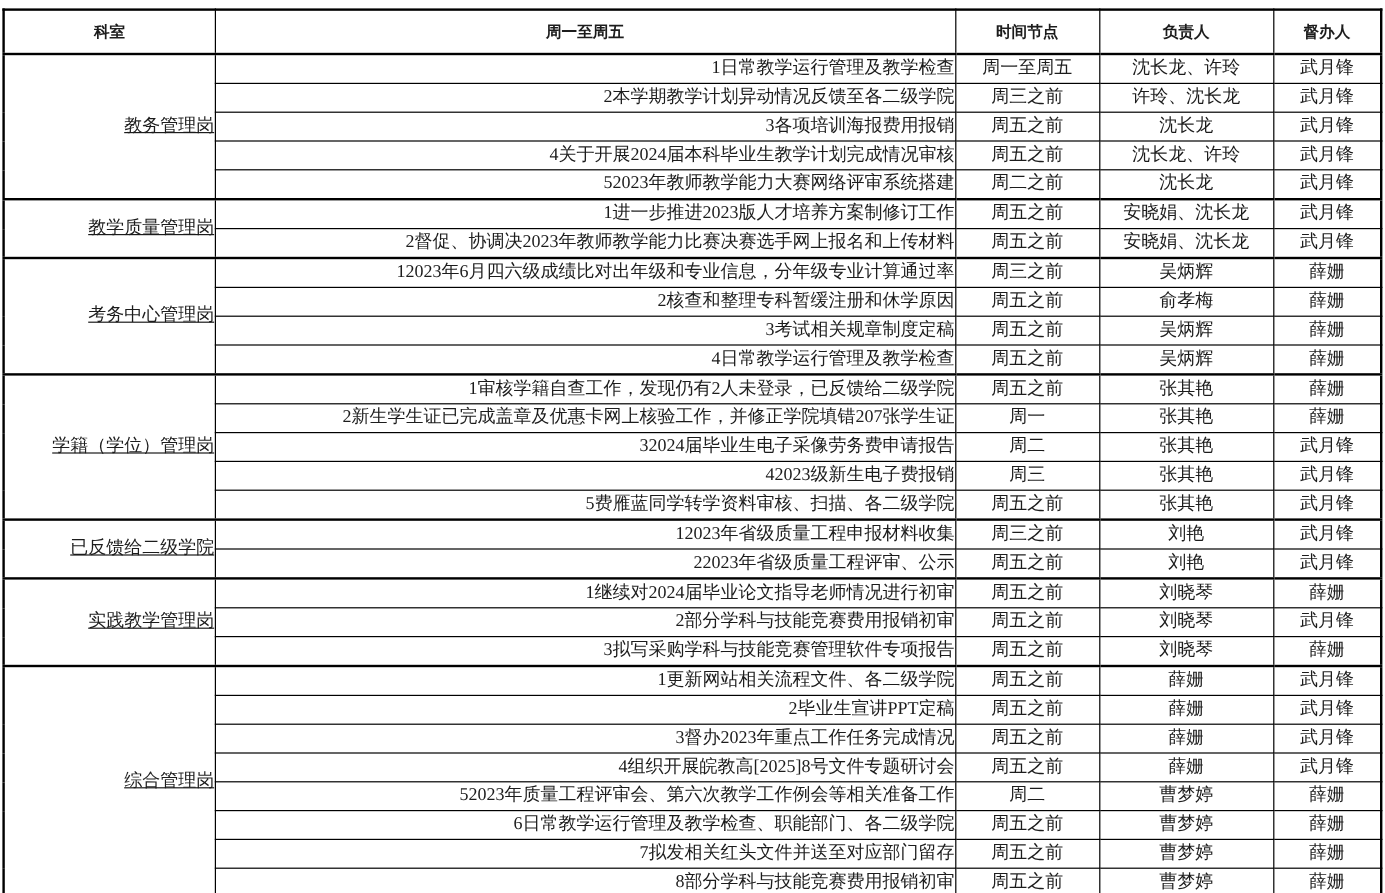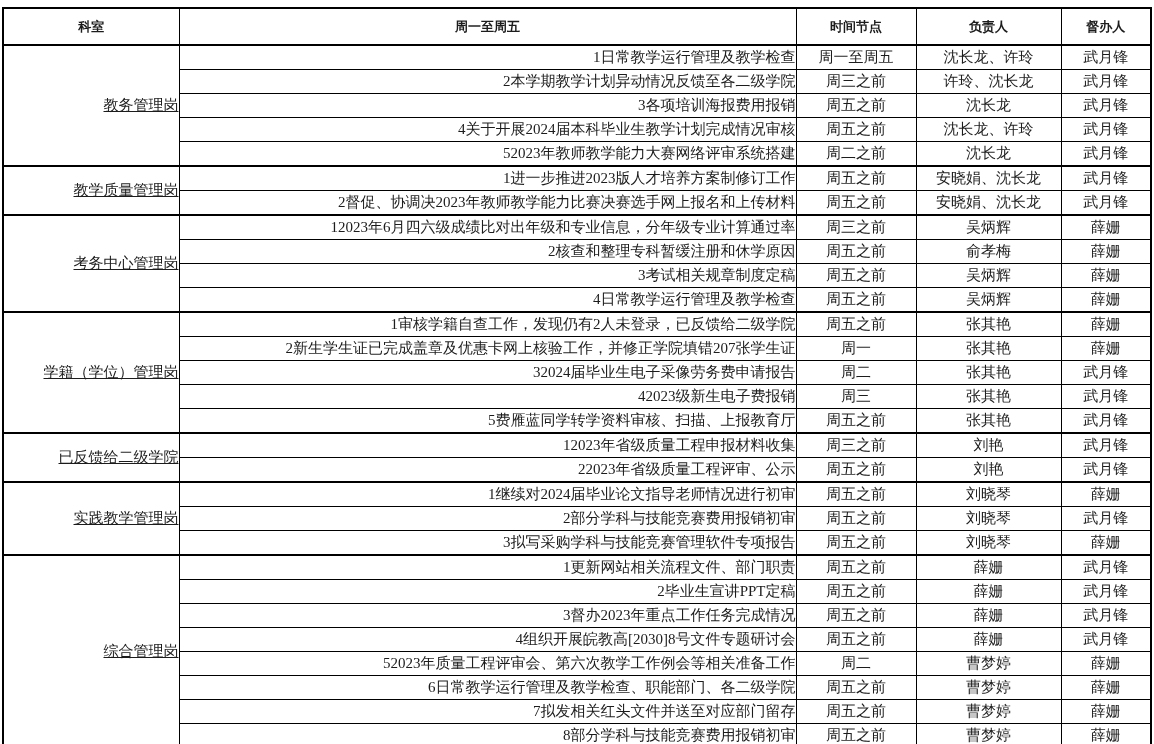--- a/index.html
+++ b/index.html
@@ -181,21 +181,21 @@
           <td class="owner">张其艳</td>
           <td class="sup">武月锋</td>
         </tr>
         <tr>
           <td class="item"><span class="no">4</span><span class="txt">2023级新生电子费报销</span></td>
           <td class="time">周三</td>
           <td class="owner">张其艳</td>
           <td class="sup">武月锋</td>
         </tr>
         <tr>
-          <td class="item"><span class="no">5</span><span class="txt">费雁蓝同学转学资料审核、扫描、上报教育厅</span></td>
+          <td class="item"><span class="no">5</span><span class="txt">费雁蓝同学转学资料审核、扫描、各二级学院</span></td>
           <td class="time">周五之前</td>
           <td class="owner">张其艳</td>
           <td class="sup">武月锋</td>
         </tr>
         <tr class="sec-top">
           <td class="dept" rowspan="2">已反馈给二级学院</td>
           <td class="item"><span class="no">1</span><span class="txt">2023年省级质量工程申报材料收集</span></td>
           <td class="time">周三之前</td>
           <td class="owner">刘艳</td>
           <td class="sup">武月锋</td>
@@ -220,39 +220,39 @@
           <td class="sup">武月锋</td>
         </tr>
         <tr>
           <td class="item"><span class="no">3</span><span class="txt">拟写采购学科与技能竞赛管理软件专项报告</span></td>
           <td class="time">周五之前</td>
           <td class="owner">刘晓琴</td>
           <td class="sup">薛姗</td>
         </tr>
         <tr class="sec-top">
           <td class="dept" rowspan="8">综合管理岗</td>
-          <td class="item"><span class="no">1</span><span class="txt">更新网站相关流程文件、部门职责</span></td>
+          <td class="item"><span class="no">1</span><span class="txt">更新网站相关流程文件、各二级学院</span></td>
           <td class="time">周五之前</td>
           <td class="owner">薛姗</td>
           <td class="sup">武月锋</td>
         </tr>
         <tr>
           <td class="item"><span class="no">2</span><span class="txt">毕业生宣讲PPT定稿</span></td>
           <td class="time">周五之前</td>
           <td class="owner">薛姗</td>
           <td class="sup">武月锋</td>
         </tr>
         <tr>
           <td class="item"><span class="no">3</span><span class="txt">督办2023年重点工作任务完成情况</span></td>
           <td class="time">周五之前</td>
           <td class="owner">薛姗</td>
           <td class="sup">武月锋</td>
         </tr>
         <tr>
-          <td class="item"><span class="no">4</span><span class="txt">组织开展皖教高[2030]8号文件专题研讨会</span></td>
+          <td class="item"><span class="no">4</span><span class="txt">组织开展皖教高[2025]8号文件专题研讨会</span></td>
           <td class="time">周五之前</td>
           <td class="owner">薛姗</td>
           <td class="sup">武月锋</td>
         </tr>
         <tr>
           <td class="item"><span class="no">5</span><span class="txt">2023年质量工程评审会、第六次教学工作例会等相关准备工作</span></td>
           <td class="time">周二</td>
           <td class="owner">曹梦婷</td>
           <td class="sup">薛姗</td>
         </tr>

